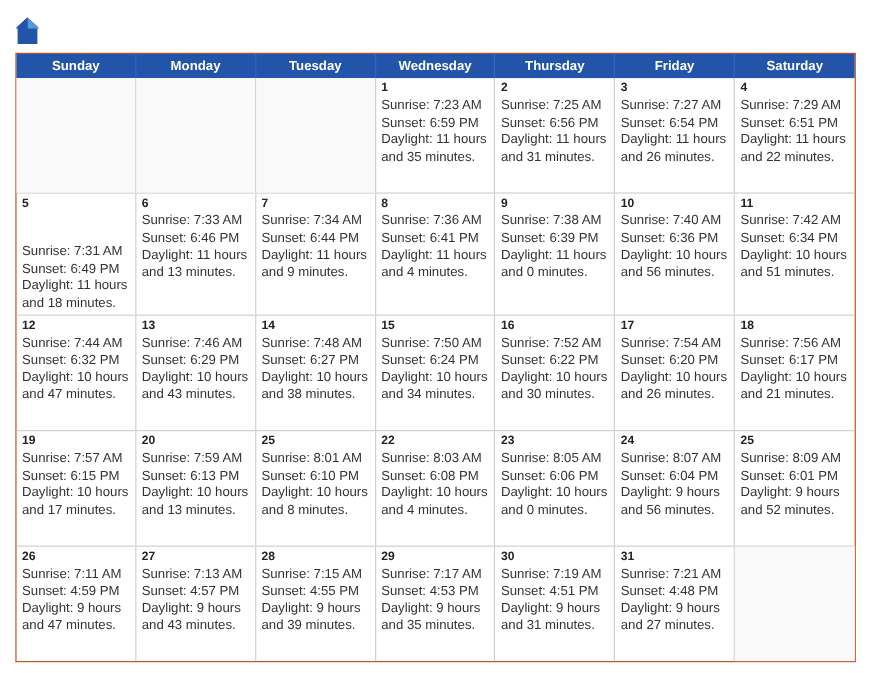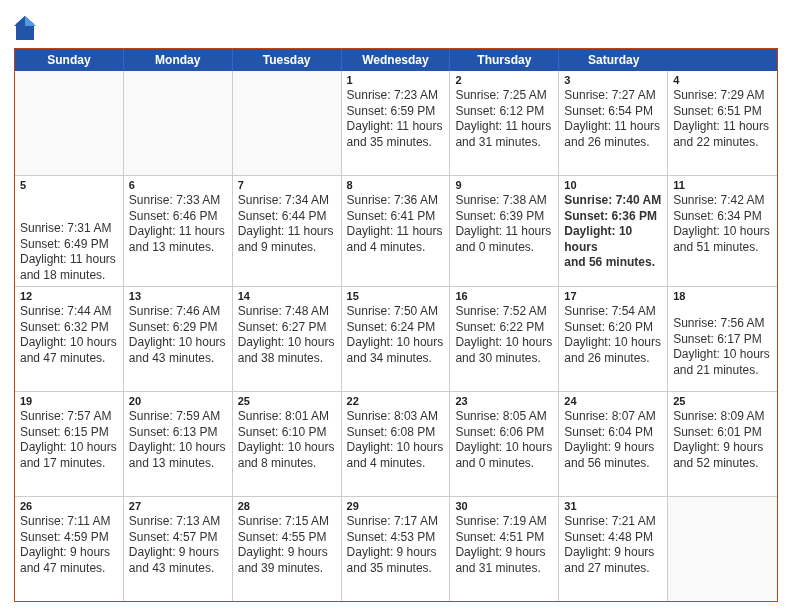--- a/index.html
+++ b/index.html
@@ -139,38 +139,39 @@
     </div>
   </div>
 
   <div class="calendar">
     <div class="cal-header">
     <div class="cal-header-cell">Sunday</div>
         <div class="cal-header-cell">Monday</div>
         <div class="cal-header-cell">Tuesday</div>
         <div class="cal-header-cell">Wednesday</div>
         <div class="cal-header-cell">Thursday</div>
+        <div class="cal-header-cell">Friday</div>
         <div class="cal-header-cell">Saturday</div>
       </div>
     <div class="cal-body">
     <div class="cal-row">
           <div class="cal-cell empty"></div>
           <div class="cal-cell empty"></div>
           <div class="cal-cell empty"></div>
           <div class="cal-cell">
             <div class="day-num">1</div>
             <div class="cell-text" style="white-space: pre-line;">Sunrise: 7:23 AM
 Sunset: 6:59 PM
 Daylight: 11 hours
 and 35 minutes.</div>
           </div>
           <div class="cal-cell">
             <div class="day-num">2</div>
             <div class="cell-text" style="white-space: pre-line;">Sunrise: 7:25 AM
-Sunset: 6:12 PM
+Sunset: 6:56 PM
 Daylight: 11 hours
 and 31 minutes.</div>
           </div>
           <div class="cal-cell">
             <div class="day-num">3</div>
             <div class="cell-text" style="white-space: pre-line;">Sunrise: 7:27 AM
 Sunset: 6:54 PM
 Daylight: 11 hours
 and 26 minutes.</div>
           </div>
@@ -213,21 +214,21 @@
           </div>
           <div class="cal-cell">
             <div class="day-num">9</div>
             <div class="cell-text" style="white-space: pre-line;">Sunrise: 7:38 AM
 Sunset: 6:39 PM
 Daylight: 11 hours
 and 0 minutes.</div>
           </div>
           <div class="cal-cell">
             <div class="day-num">10</div>
-            <div class="cell-text" style="white-space: pre-line; font-weight: bold;">Sunrise: 7:40 AM
+            <div class="cell-text" style="white-space: pre-line;">Sunrise: 7:40 AM
 Sunset: 6:36 PM
 Daylight: 10 hours
 and 56 minutes.</div>
           </div>
           <div class="cal-cell">
             <div class="day-num">11</div>
             <div class="cell-text" style="white-space: pre-line;">Sunrise: 7:42 AM
 Sunset: 6:34 PM
 Daylight: 10 hours
 and 51 minutes.</div>
@@ -271,21 +272,21 @@
           </div>
           <div class="cal-cell">
             <div class="day-num">17</div>
             <div class="cell-text" style="white-space: pre-line;">Sunrise: 7:54 AM
 Sunset: 6:20 PM
 Daylight: 10 hours
 and 26 minutes.</div>
           </div>
           <div class="cal-cell">
             <div class="day-num">18</div>
-            <div class="cell-text" style="white-space: pre-line; margin-top: 12px;">Sunrise: 7:56 AM
+            <div class="cell-text" style="white-space: pre-line;">Sunrise: 7:56 AM
 Sunset: 6:17 PM
 Daylight: 10 hours
 and 21 minutes.</div>
           </div>
         </div>
         <div class="cal-row">
           <div class="cal-cell">
             <div class="day-num">19</div>
             <div class="cell-text" style="white-space: pre-line;">Sunrise: 7:57 AM
 Sunset: 6:15 PM

